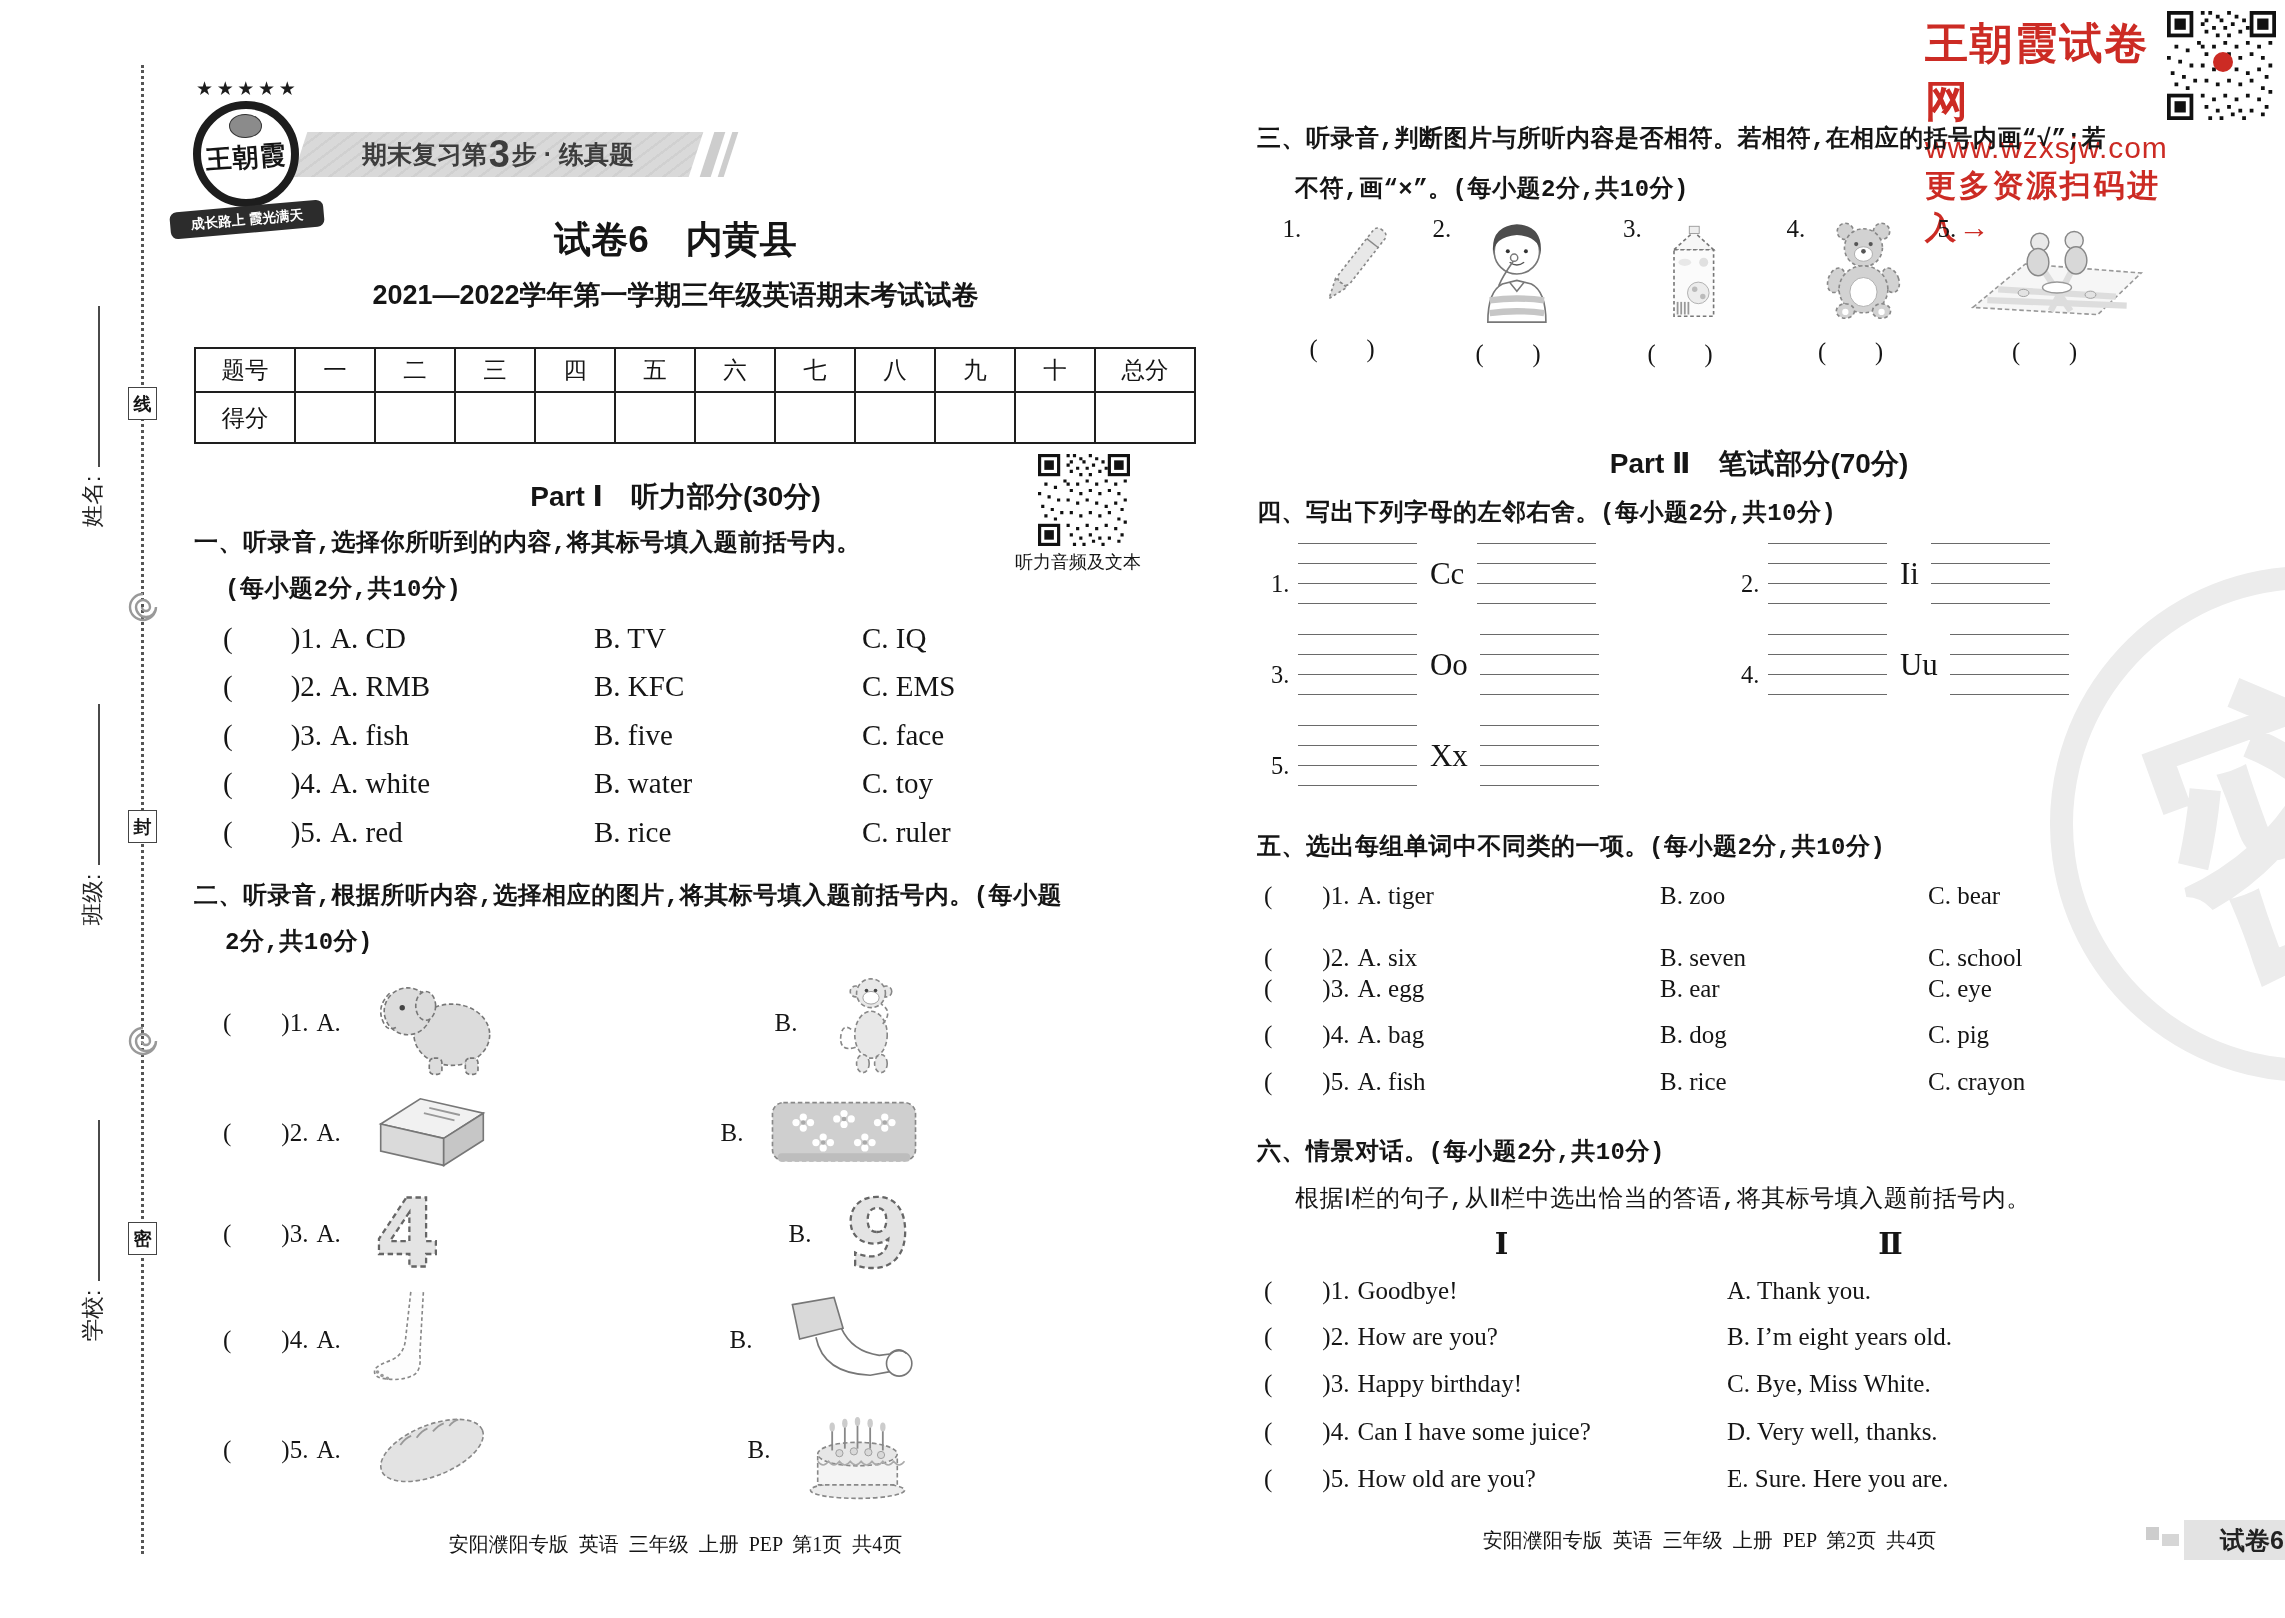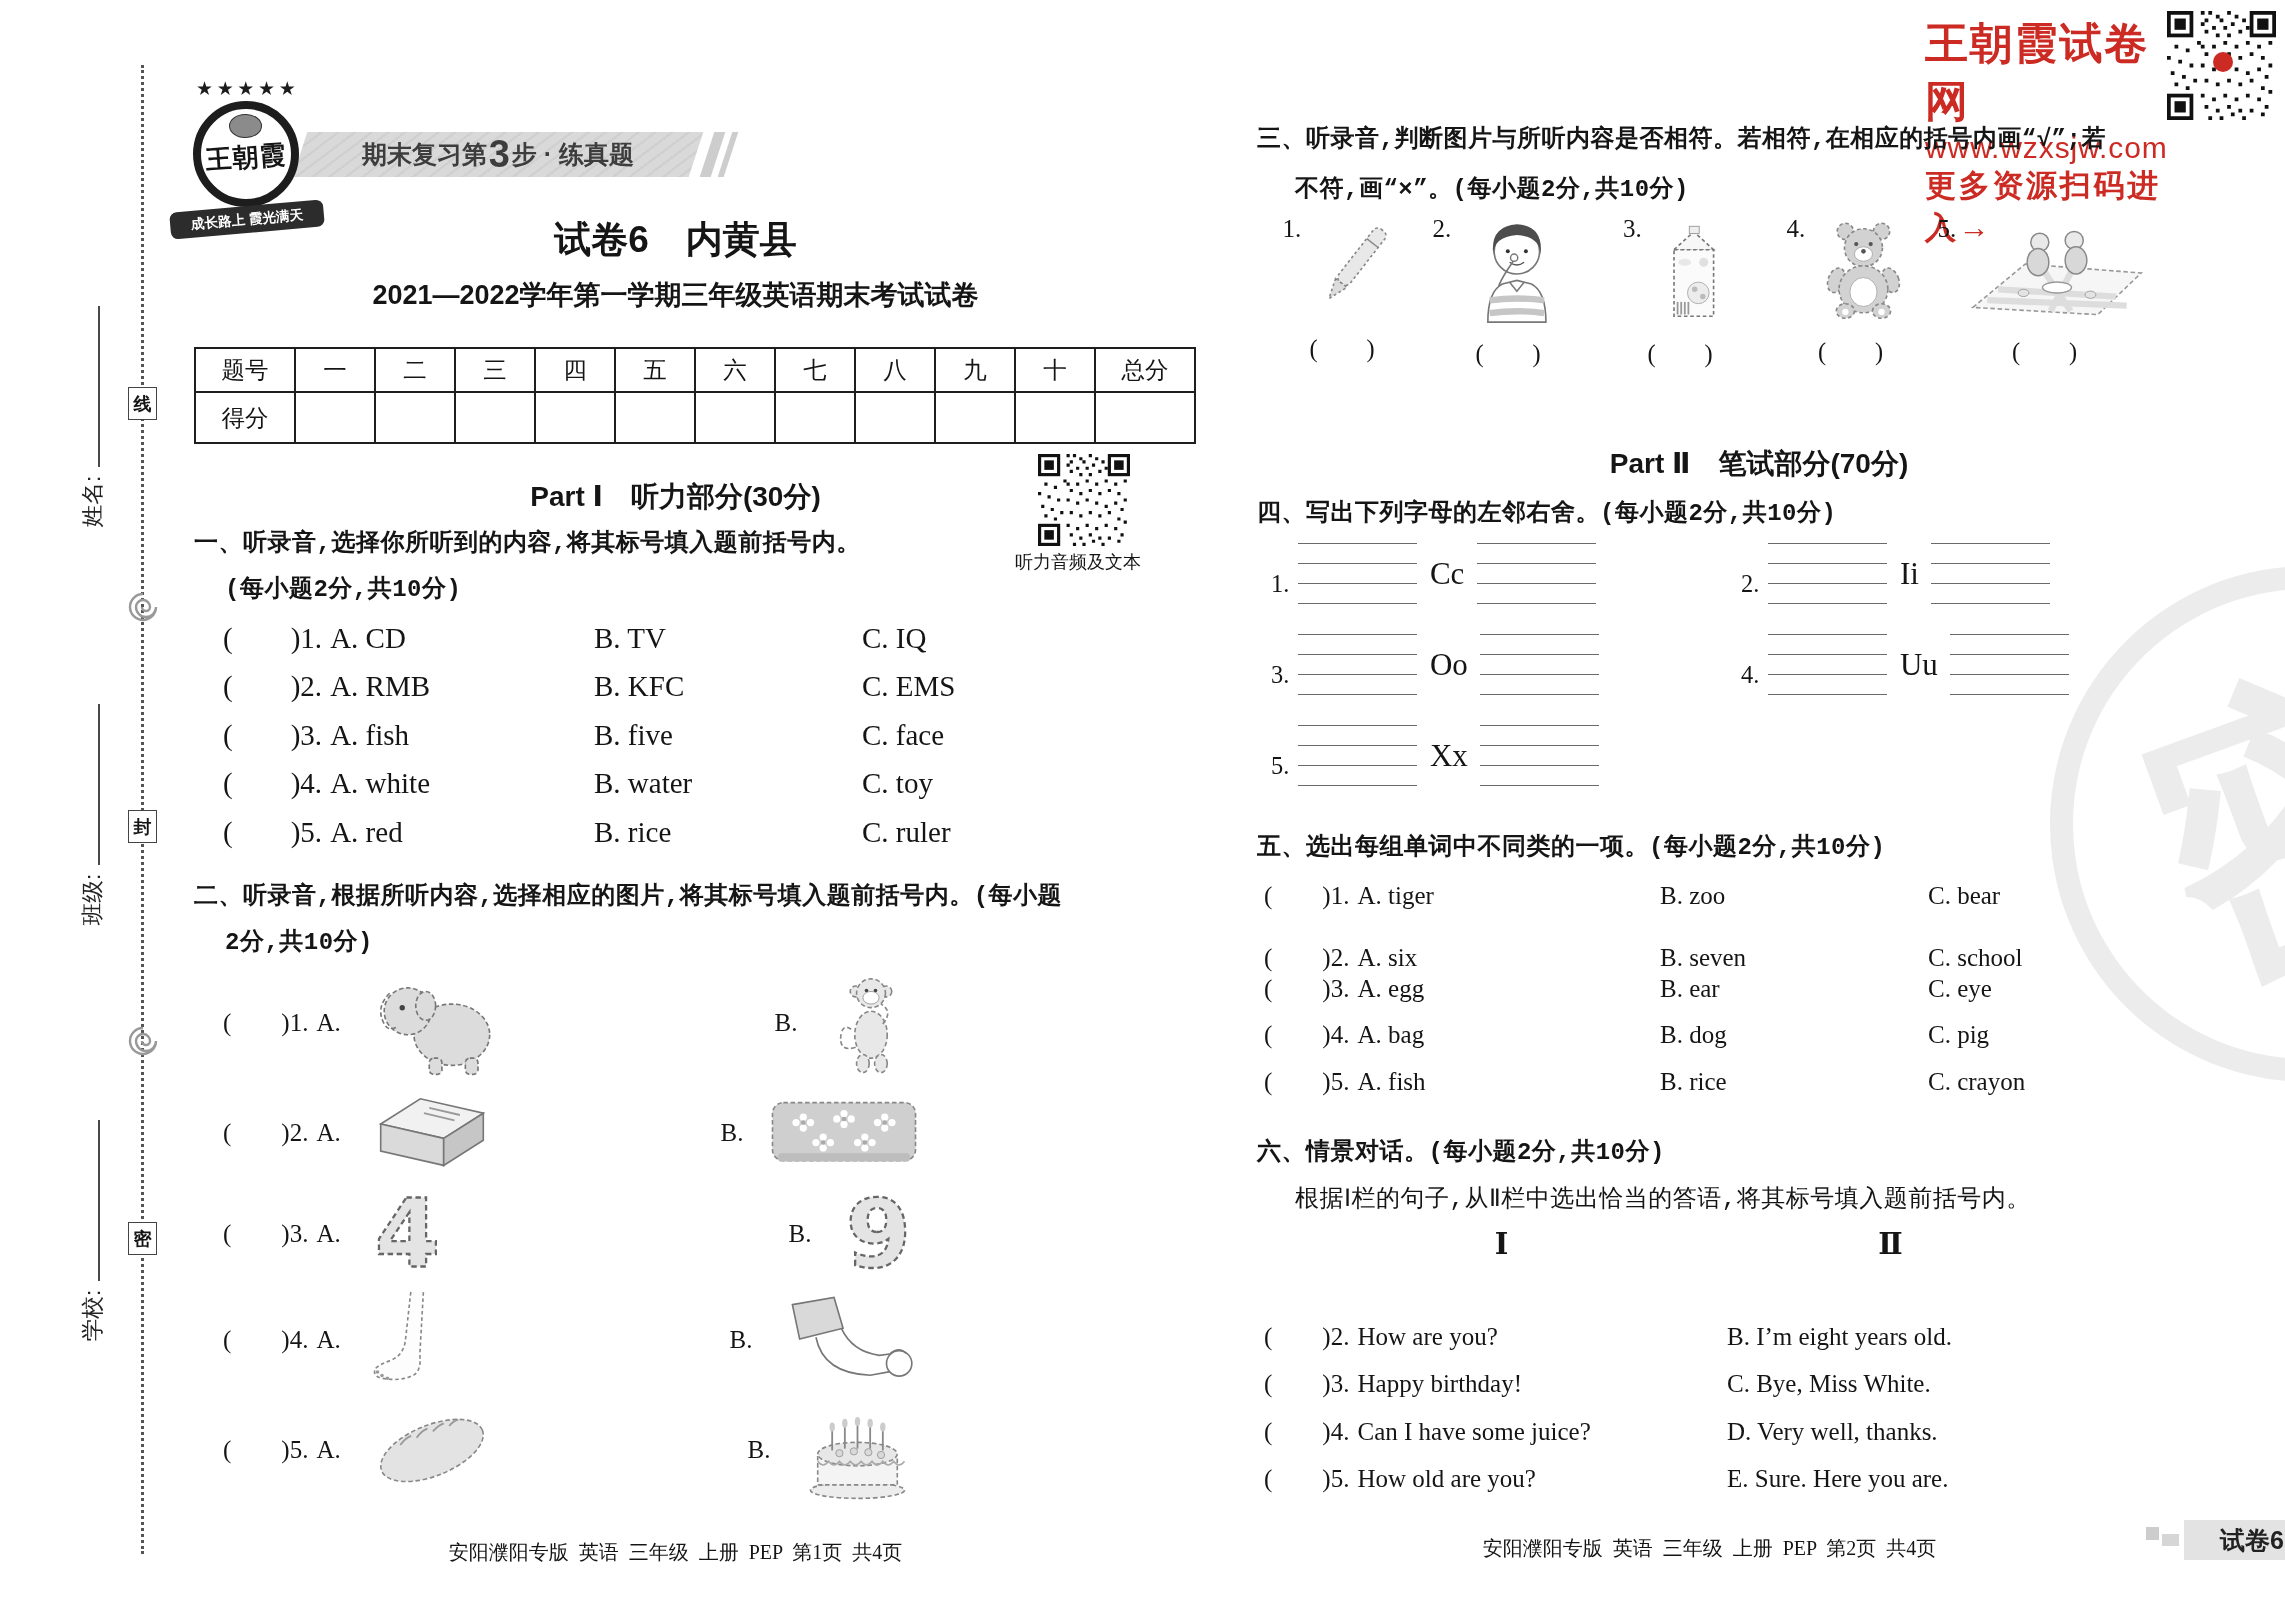--- a/index.html
+++ b/index.html
@@ -1,21 +1,21 @@
 <!DOCTYPE html>
 <html style="font-size:14.5px"><head>
 <meta charset="utf-8">
 <style>
   html,body{margin:0;padding:0;}
   body{width:2286px;height:1618px;background:#fff;color:#151515;
        font-family:"Liberation Serif","DejaVu Serif",serif;position:relative;overflow:hidden;}
   .page{position:absolute;inset:0;overflow:hidden;}
   .abs{position:absolute;}
   .sans{font-family:"Liberation Sans","DejaVu Sans",sans-serif;}
-  .pre{white-space:pre;margin-top:8px;}
+  .pre{white-space:pre;}
   .red{color:#cc2b24;}
 
   
   .fold-line{position:absolute;left:141px;top:65px;height:1489px;border-left:3.2px dotted #555;}
   .fold-box{position:absolute;left:128px;width:27px;height:31px;background:#fff;border:1.8px solid #444;
             display:flex;align-items:center;justify-content:center;font-size:18px;font-weight:bold;
             font-family:"Liberation Sans",sans-serif;z-index:3;}
   .swirl{position:absolute;left:126px;z-index:3;}
   .vlab{position:absolute;left:-45px;width:271px;height:27px;transform:rotate(-90deg);
         font-family:"Liberation Sans",sans-serif;font-size:22.6px;color:#222;
@@ -605,20 +605,24 @@
     <span class="cA"><span class="bk">(        )</span><span>5.</span><span class="gap">A. fish</span></span>
     <span class="cB">B. rice</span>
     <span>C. crayon</span>
   </div>
 
   <div class="prompt z1" style="left:1257px;top:1135px">六、情景对话。(每小题2分,共10分)</div>
   <div class="prompt z1" style="left:1295px;top:1182px;font-weight:normal">根据Ⅰ栏的句子,从Ⅱ栏中选出恰当的答语,将其标号填入题前括号内。</div>
   <div class="colhead z1" style="left:1411px;top:1227px">Ⅰ</div>
   <div class="colhead z1" style="left:1800px;top:1227px">Ⅱ</div>
 
+  <div class="r6row z1" style="top:1277px">
+    <span class="q"><span class="bk">(        )</span><span>1.</span><span class="gap">Goodbye!</span></span>
+    <span>A. Thank you.</span>
+  </div>
   <div class="r6row z1" style="top:1323px">
     <span class="q"><span class="bk">(        )</span><span>2.</span><span class="gap">How are you?</span></span>
     <span>B. I’m eight years old.</span>
   </div>
   <div class="r6row z1" style="top:1370px">
     <span class="q"><span class="bk">(        )</span><span>3.</span><span class="gap">Happy birthday!</span></span>
     <span>C. Bye, Miss White.</span>
   </div>
   <div class="r6row z1" style="top:1418px">
     <span class="q"><span class="bk">(        )</span><span>4.</span><span class="gap">Can I have some juice?</span></span>

